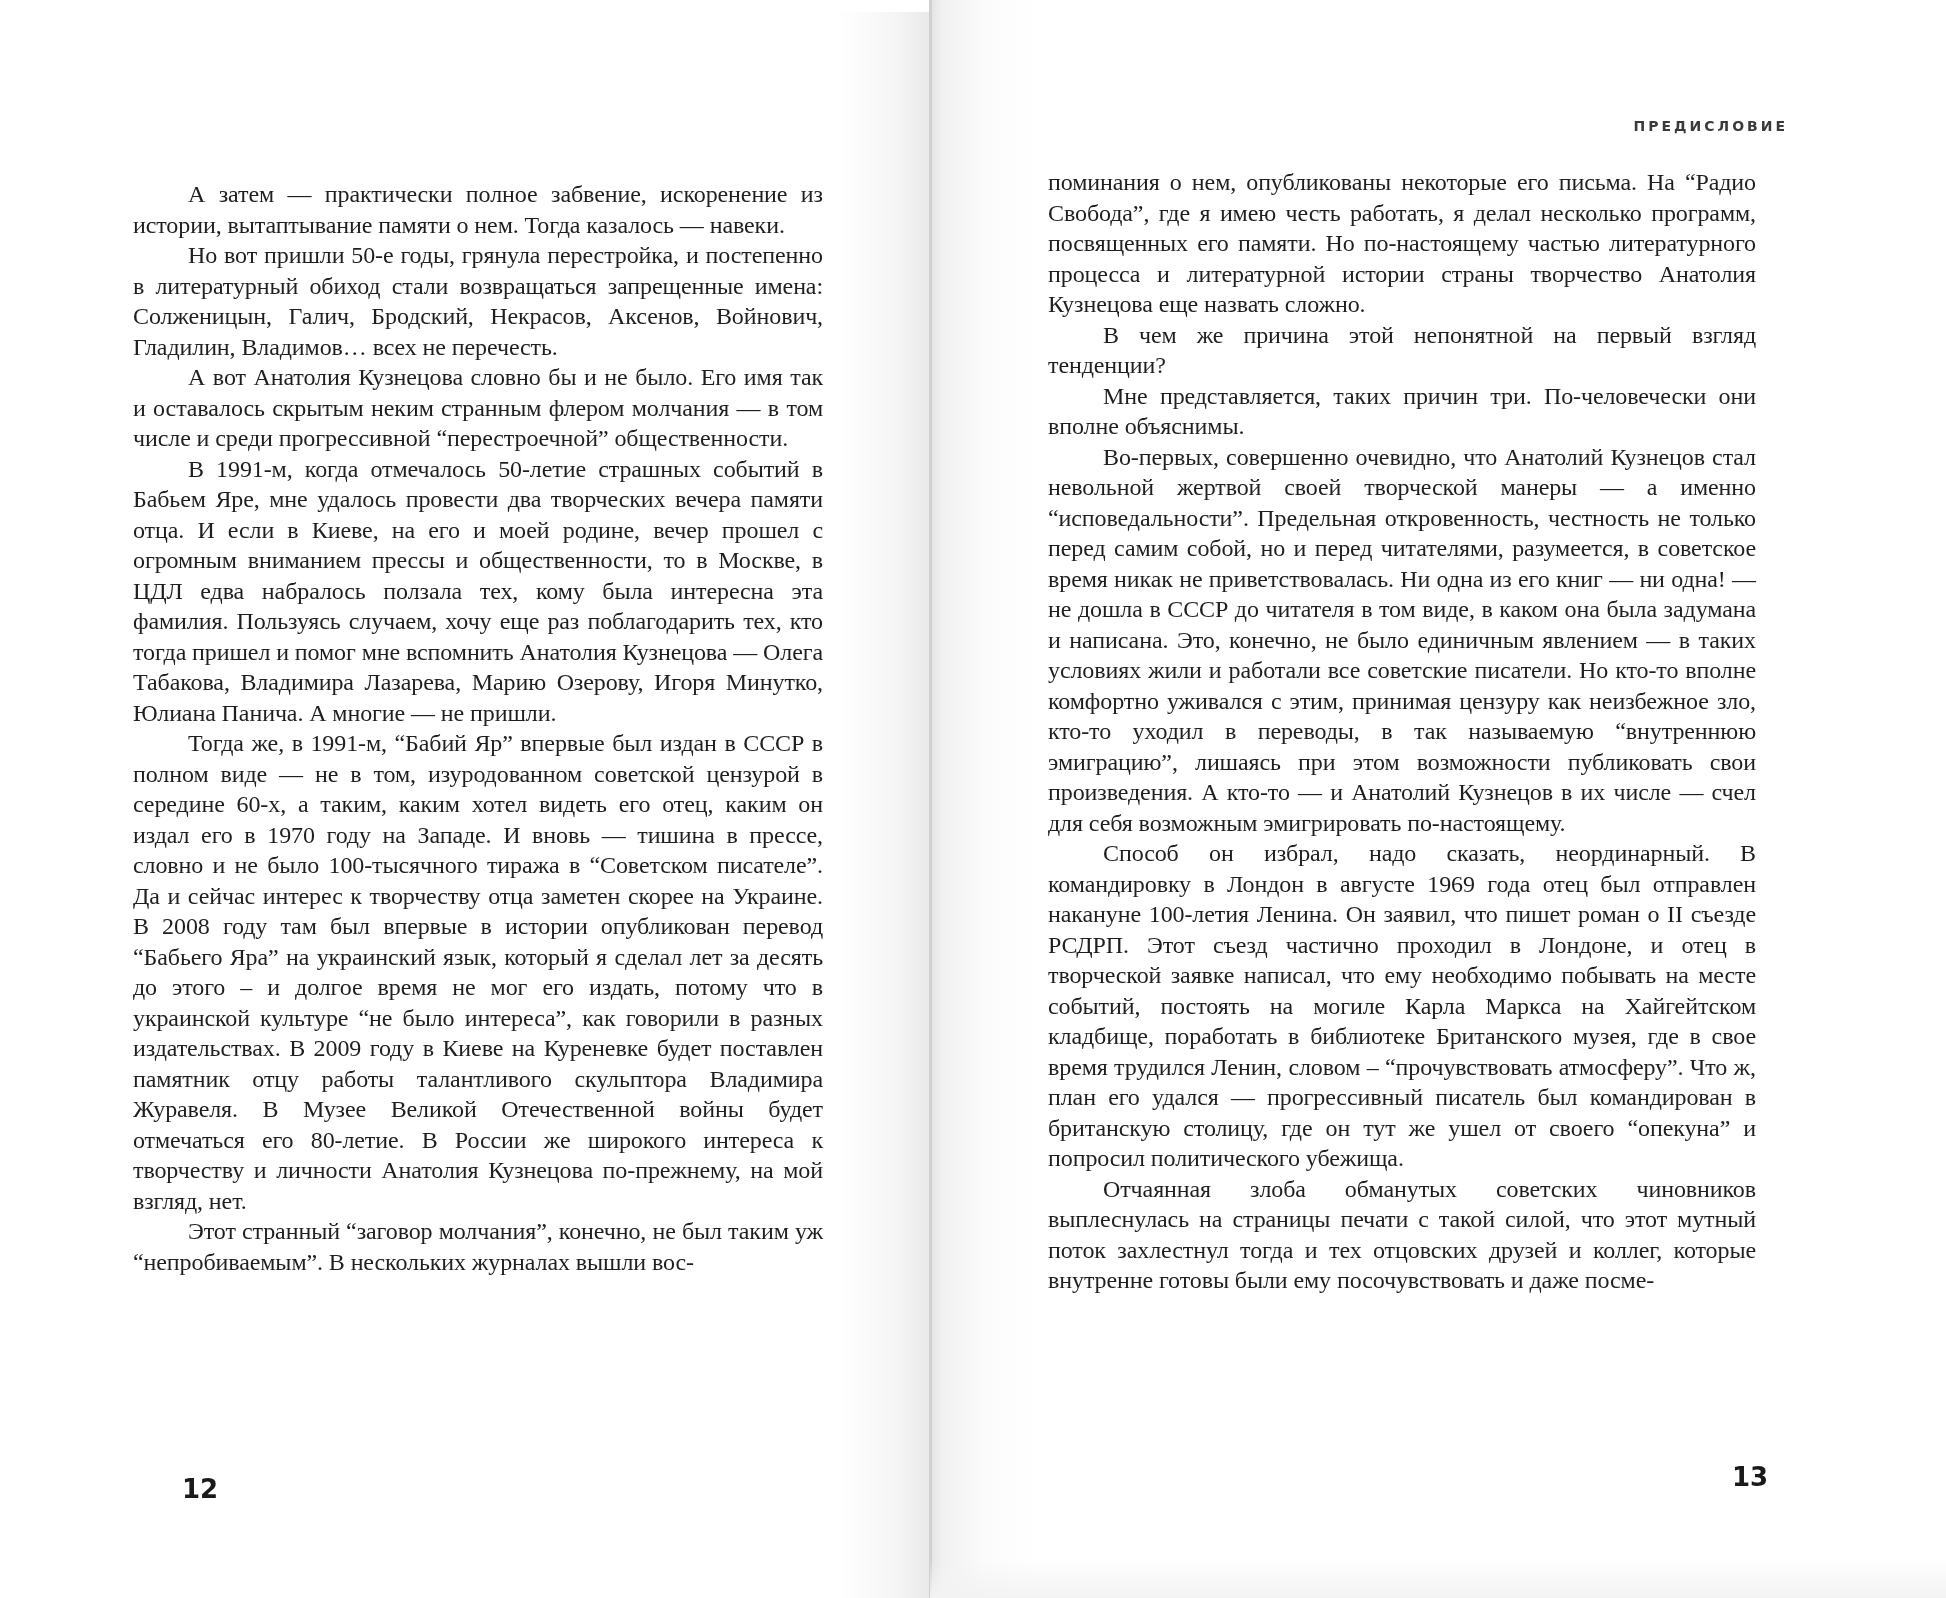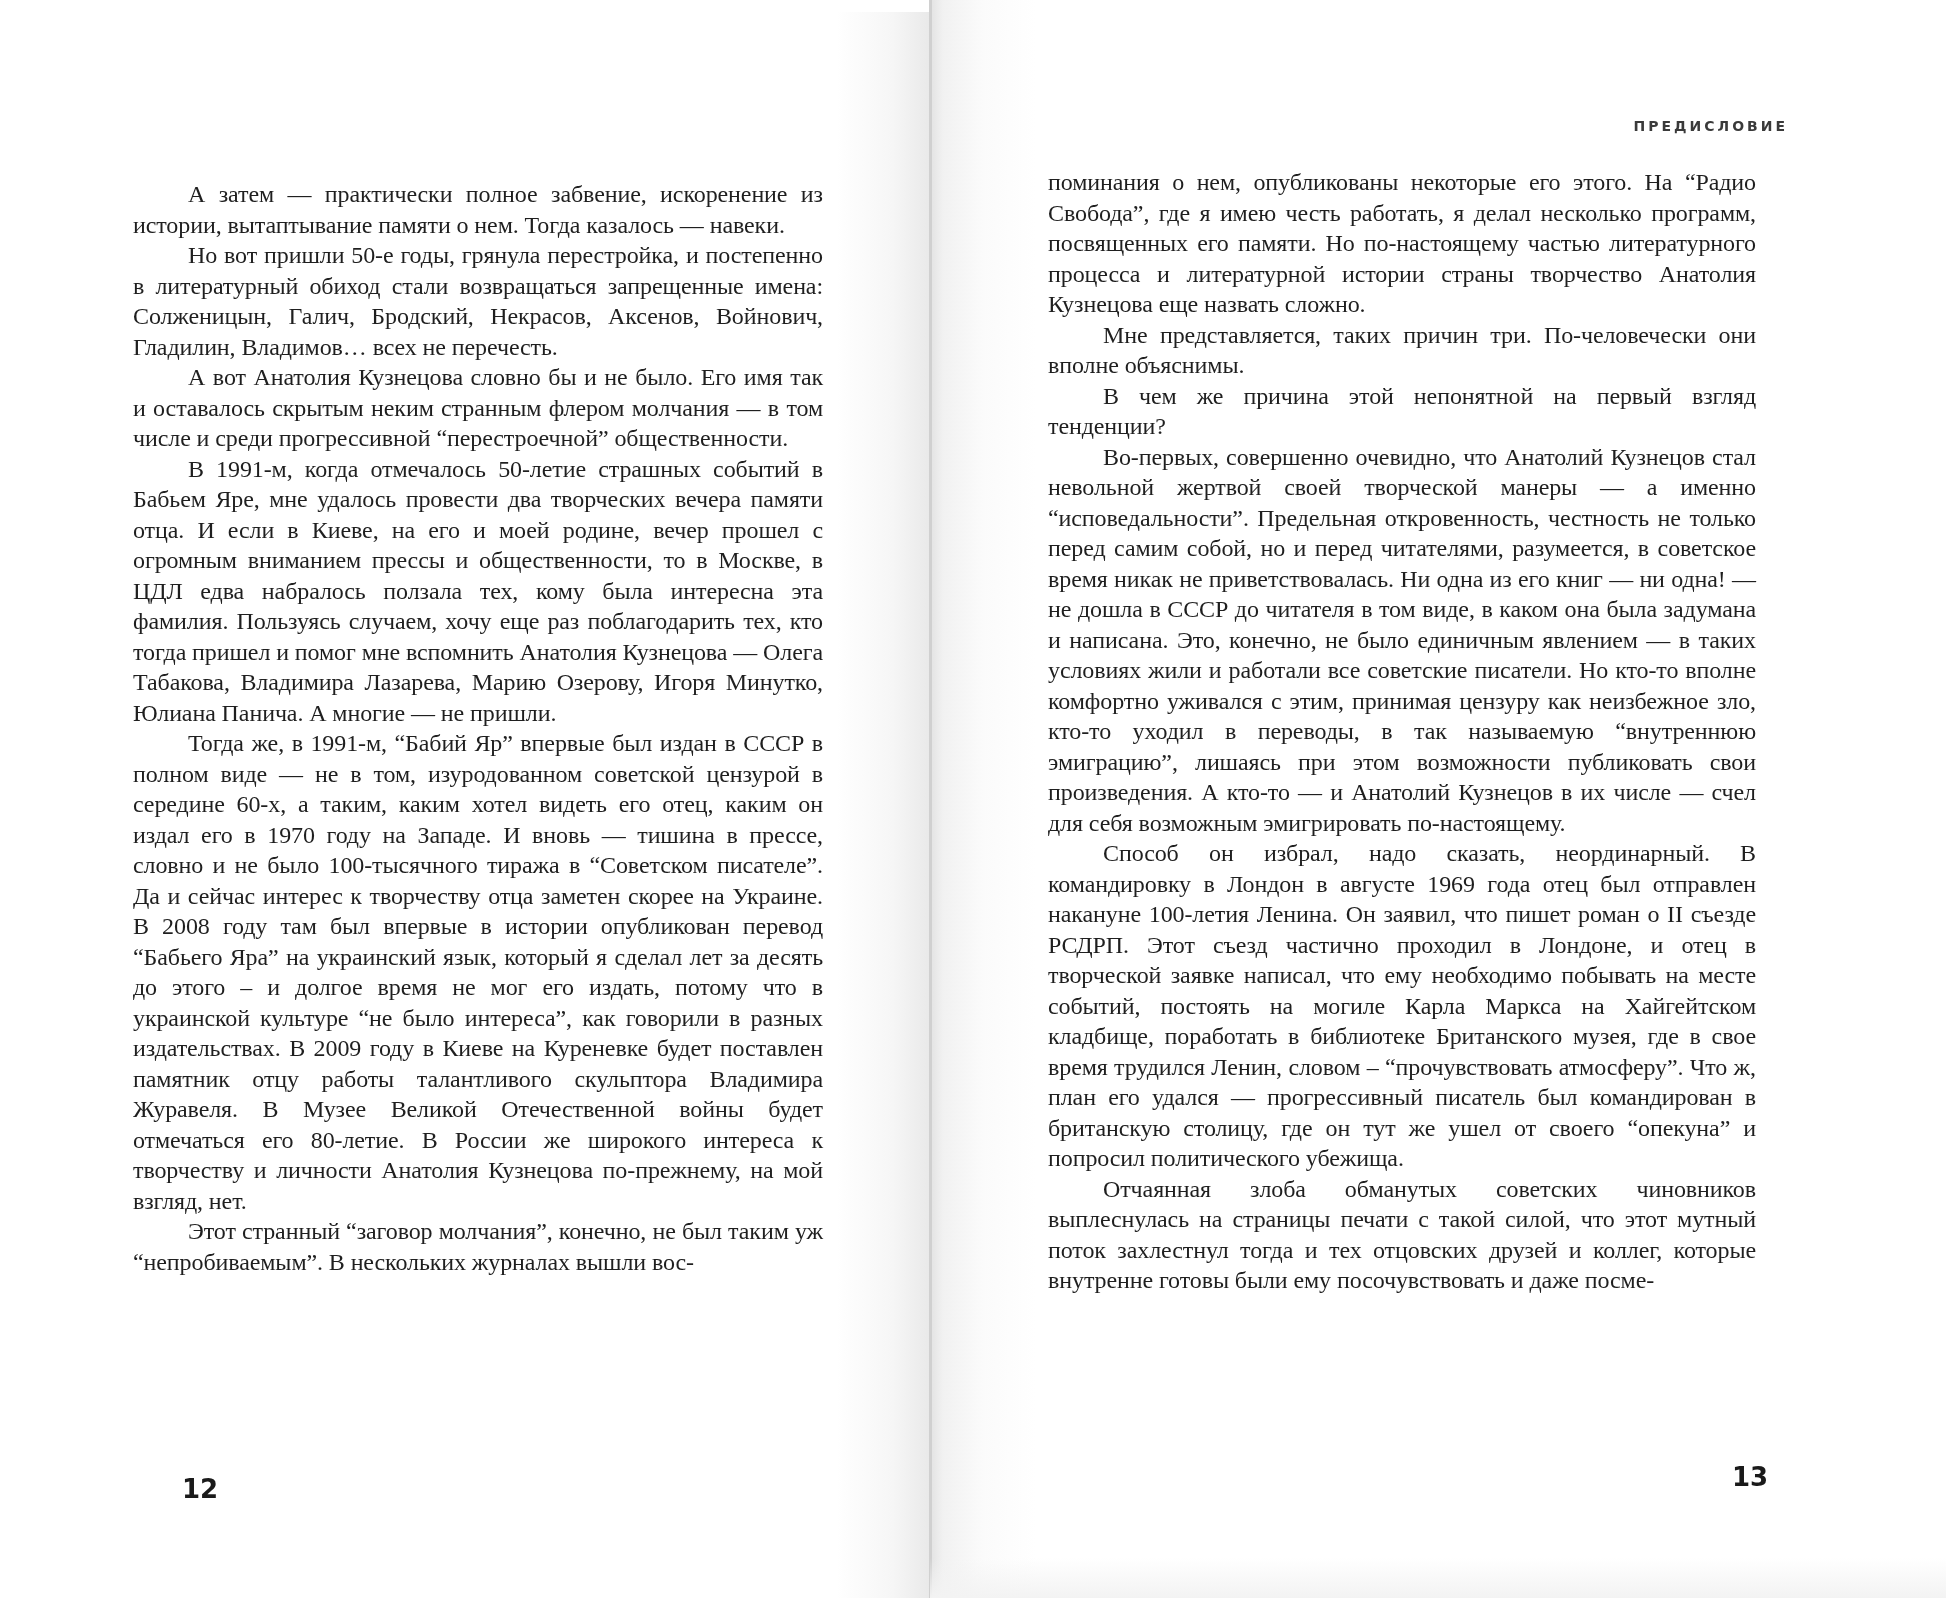--- a/index.html
+++ b/index.html
@@ -51,23 +51,23 @@
       <p>В 1991-м, когда отмечалось 50-летие страшных событий в Бабьем Яре, мне удалось провести два творческих вечера памяти отца. И если в Киеве, на его и моей родине, вечер прошел с огромным вниманием прессы и общественности, то в Москве, в ЦДЛ едва набралось ползала тех, кому была интересна эта фамилия. Пользуясь случаем, хочу еще раз поблагодарить тех, кто тогда пришел и помог мне вспомнить Анатолия Кузнецова — Олега Табакова, Владимира Лазарева, Марию Озерову, Игоря Минутко, Юлиана Панича. А многие — не пришли.</p>
       <p>Тогда же, в 1991-м, “Бабий Яр” впервые был издан в СССР в полном виде — не в том, изуродованном советской цензурой в середине 60-х, а таким, каким хотел видеть его отец, каким он издал его в 1970 году на Западе. И вновь — тишина в прессе, словно и не было 100-тысячного тиража в “Советском писателе”. Да и сейчас интерес к творчеству отца заметен скорее на Украине. В 2008 году там был впервые в истории опубликован перевод “Бабьего Яра” на украинский язык, который я сделал лет за десять до этого – и долгое время не мог его издать, потому что в украинской культуре “не было интереса”, как говорили в разных издательствах. В 2009 году в Киеве на Куреневке будет поставлен памятник отцу работы талантливого скульптора Владимира Журавеля. В Музее Великой Отечественной войны будет отмечаться его 80-летие. В России же широкого интереса к творчеству и личности Анатолия Кузнецова по-прежнему, на мой взгляд, нет.</p>
       <p>Этот странный “заговор молчания”, конечно, не был таким уж “непробиваемым”. В нескольких журналах вышли вос-</p>
     </div>
     <div class="folio">12</div>
   </div>
 
   <div class="page page-right">
     <div class="running-head">ПРЕДИСЛОВИЕ</div>
     <div class="body-text">
-      <p class="cont">поминания о нем, опубликованы некоторые его этого. На “Радио Свобода”, где я имею честь работать, я делал несколько программ, посвященных его памяти. Но по-настоящему частью литературного процесса и литературной истории страны творчество Анатолия Кузнецова еще назвать сложно.</p>
+      <p class="cont">поминания о нем, опубликованы некоторые его письма. На “Радио Свобода”, где я имею честь работать, я делал несколько программ, посвященных его памяти. Но по-настоящему частью литературного процесса и литературной истории страны творчество Анатолия Кузнецова еще назвать сложно.</p>
+      <p>В чем же причина этой непонятной на первый взгляд тенденции?</p>
       <p>Мне представляется, таких причин три. По-человечески они вполне объяснимы.</p>
-      <p>В чем же причина этой непонятной на первый взгляд тенденции?</p>
       <p>Во-первых, совершенно очевидно, что Анатолий Кузнецов стал невольной жертвой своей творческой манеры — а именно “исповедальности”. Предельная откровенность, честность не только перед самим собой, но и перед читателями, разумеется, в советское время никак не приветствовалась. Ни одна из его книг — ни одна! — не дошла в СССР до читателя в том виде, в каком она была задумана и написана. Это, конечно, не было единичным явлением — в таких условиях жили и работали все советские писатели. Но кто-то вполне комфортно уживался с этим, принимая цензуру как неизбежное зло, кто-то уходил в переводы, в так называемую “внутреннюю эмиграцию”, лишаясь при этом возможности публиковать свои произведения. А кто-то — и Анатолий Кузнецов в их числе — счел для себя возможным эмигрировать по-настоящему.</p>
       <p>Способ он избрал, надо сказать, неординарный. В командировку в Лондон в августе 1969 года отец был отправлен накануне 100-летия Ленина. Он заявил, что пишет роман о II съезде РСДРП. Этот съезд частично проходил в Лондоне, и отец в творческой заявке написал, что ему необходимо побывать на месте событий, постоять на могиле Карла Маркса на Хайгейтском кладбище, поработать в библиотеке Британского музея, где в свое время трудился Ленин, словом – “прочувствовать атмосферу”. Что ж, план его удался — прогрессивный писатель был командирован в британскую столицу, где он тут же ушел от своего “опекуна” и попросил политического убежища.</p>
       <p>Отчаянная злоба обманутых советских чиновников выплеснулась на страницы печати с такой силой, что этот мутный поток захлестнул тогда и тех отцовских друзей и коллег, которые внутренне готовы были ему посочувствовать и даже посме-</p>
     </div>
     <div class="folio">13</div>
   </div>
 
   <div class="gutter"></div>
   <div class="bottom-shade"></div>
 </div>

